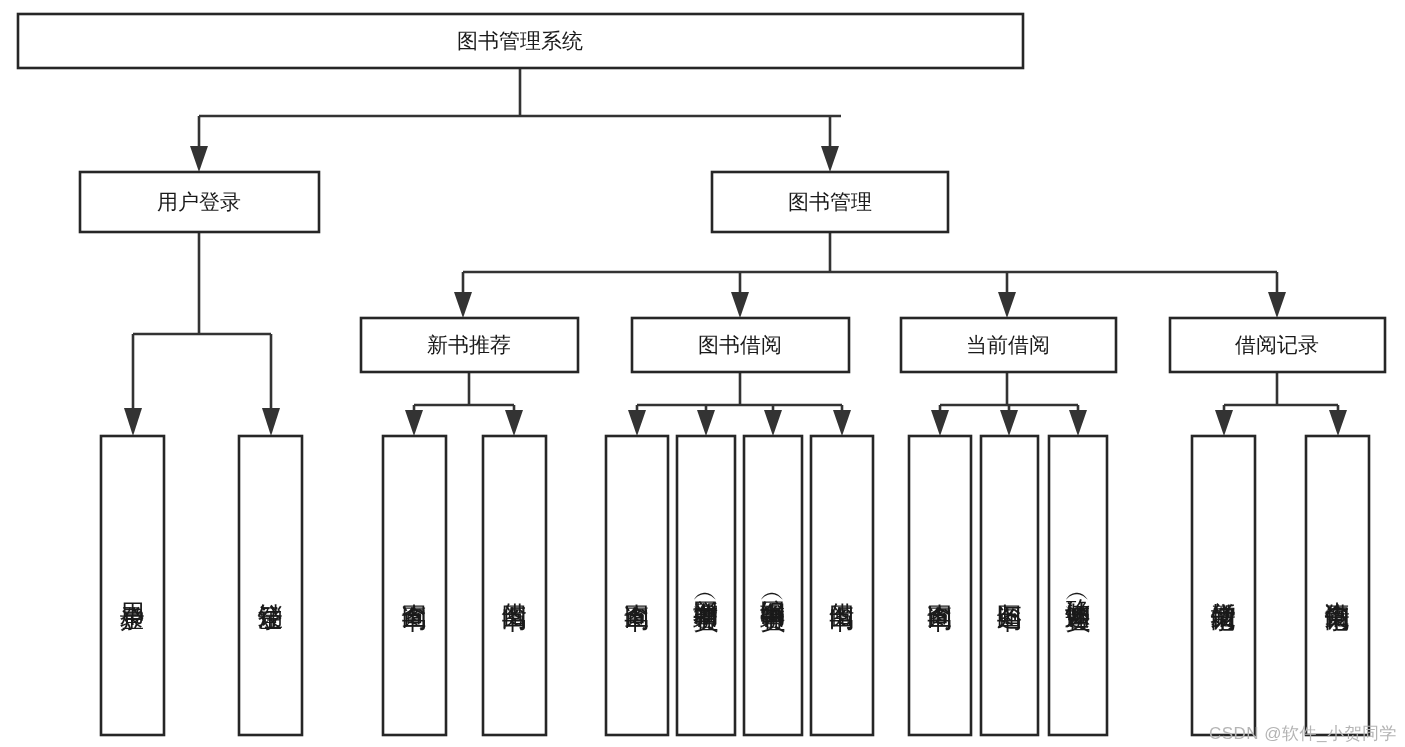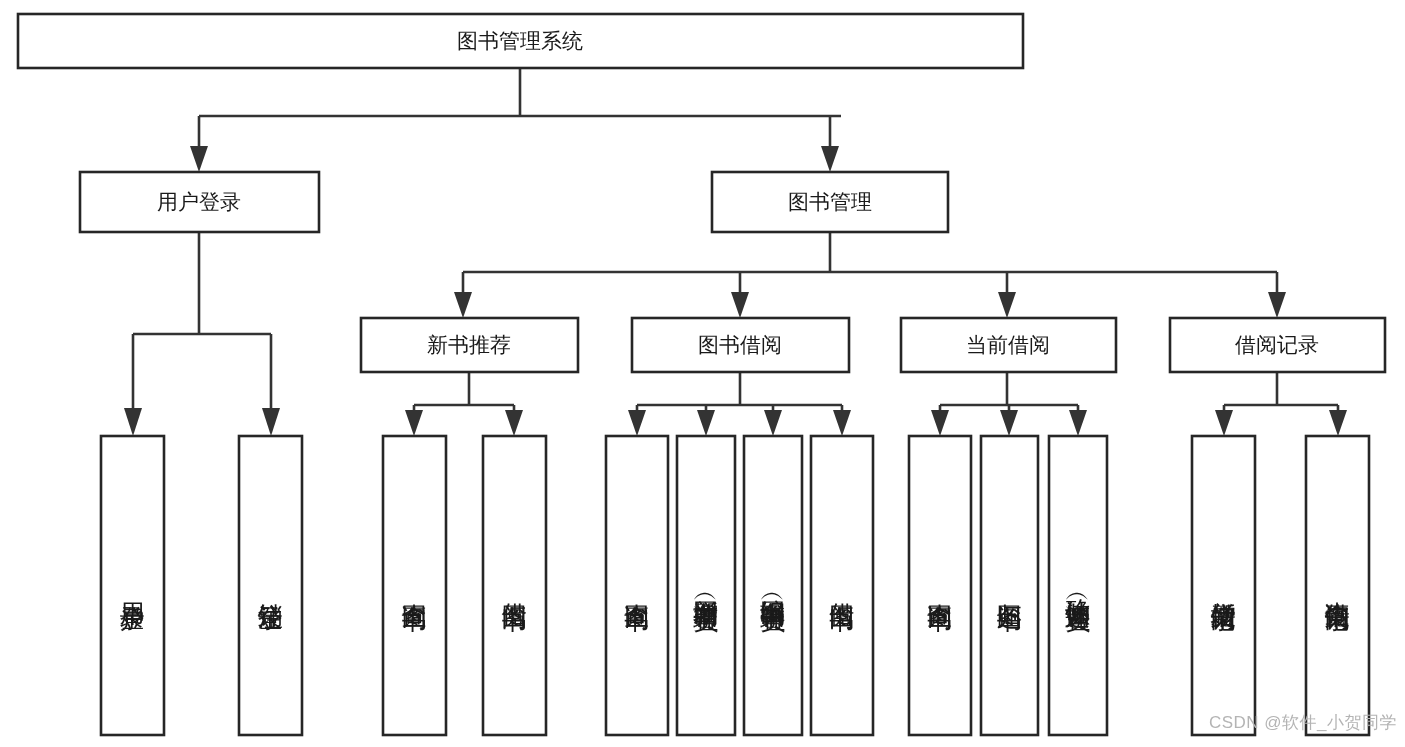--- a/index.html
+++ b/index.html
@@ -67,21 +67,21 @@
     color: #1a1a1a;
     display: flex;
     align-items: center;
     justify-content: center;
     white-space: nowrap;
     pointer-events: none;
   }
   #watermark {
     position: absolute;
     right: 8px;
-    bottom: 13px;
+    bottom: 2px;
     font-family: "Liberation Sans", "DejaVu Sans", sans-serif;
     font-size: 17px;
     color: #b4b4b4;
     letter-spacing: 0.5px;
     white-space: nowrap;
   }
 </style>
 </head>
 <body>
 

